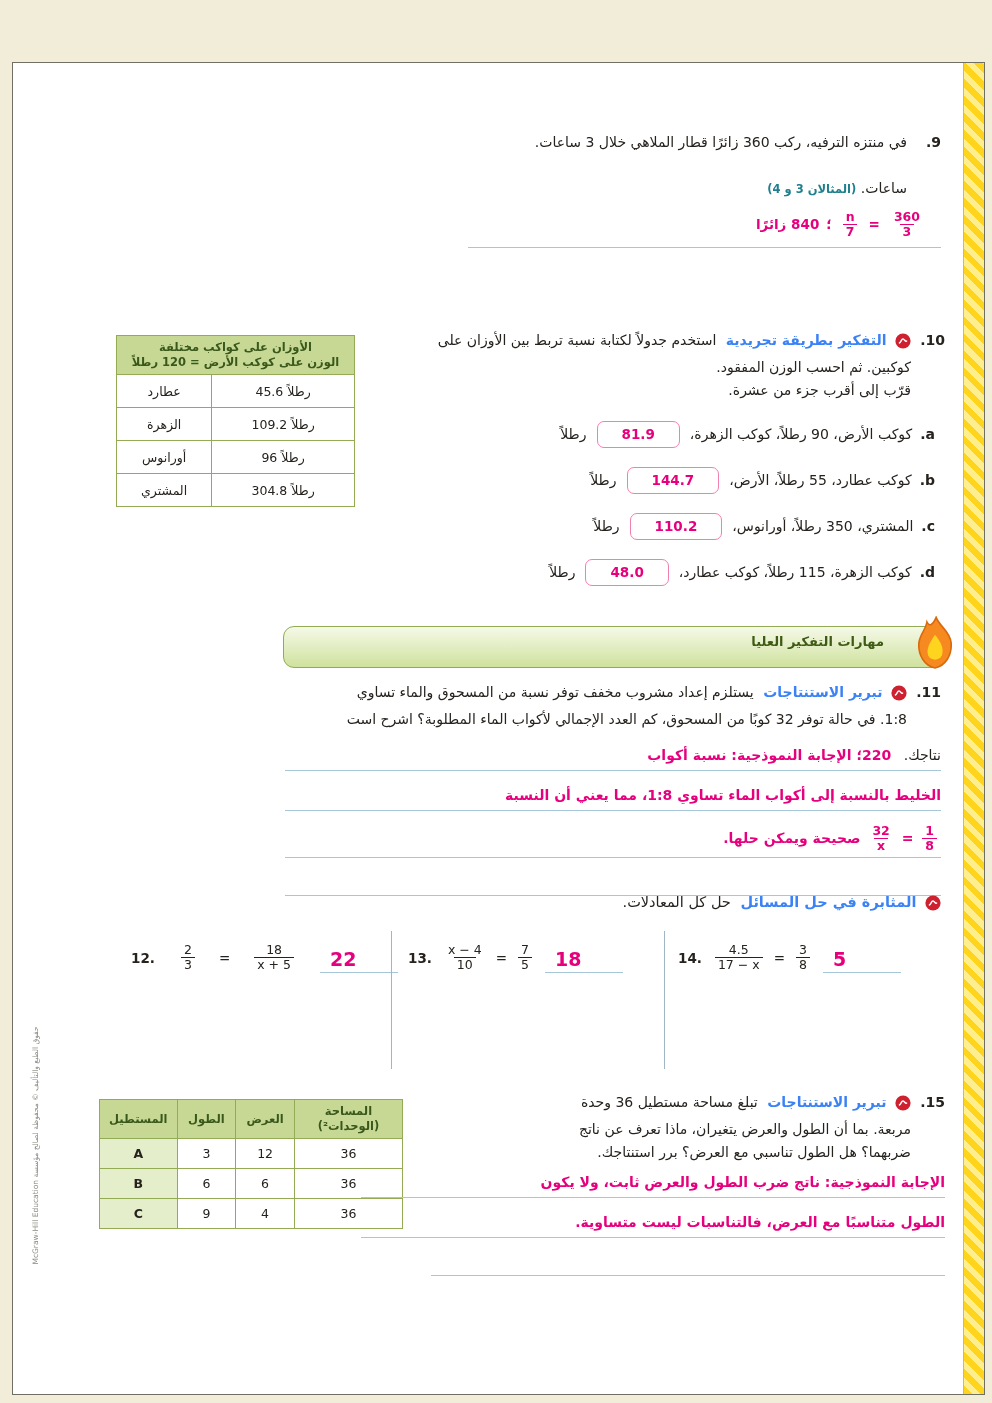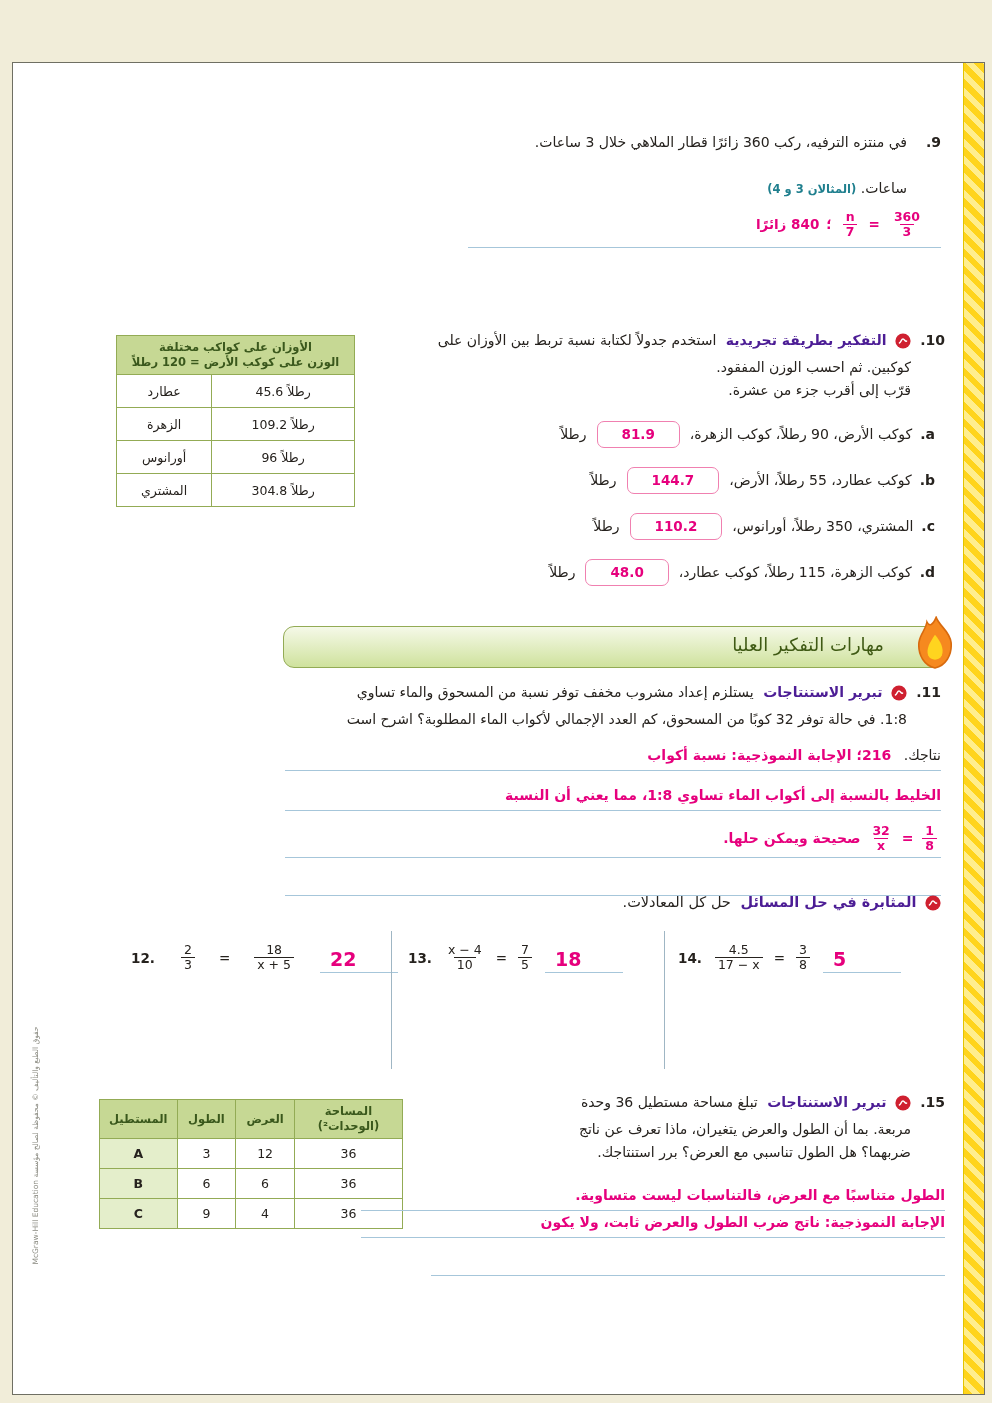--- a/index.html
+++ b/index.html
@@ -6,38 +6,38 @@
   html,body{width:992px;height:1403px}
   body{background:#f1edd9;font-family:"DejaVu Sans",sans-serif;color:#26221e;position:relative;overflow:hidden}
   .page{position:absolute;left:12px;top:62px;width:973px;height:1333px;background:#fff;border:1.6px solid #6f6f63}
   .stripes{position:absolute;top:0;right:0;width:21px;height:100%;
            background:repeating-linear-gradient(45deg,#ffd41c 0 6px,#ffee8e 6px 12px);border-left:1px solid #e3c400}
   .blk{position:absolute}
   .ar{direction:rtl;text-align:right;font-size:14px;line-height:23px}
   .qpara{position:relative;padding-right:34px}
   .qnum{position:absolute;right:0;top:0;font-weight:700}
   .mp-icon{display:inline-block;vertical-align:-4px;margin-left:4px}
-  .mp-label{font-weight:700;color:#4c1d95;margin-left:5px}
+  .mp-label{font-weight:700;color:#3b82f6;margin-left:5px}
   .ref{color:#1f7f8e;font-size:11.5px;font-weight:700}
   .pink{color:#e6007d;font-weight:700}
   .hline{border-bottom:1.6px solid #a6c6da}
   .frac{display:inline-flex;flex-direction:column;align-items:center;vertical-align:middle;line-height:1.15;margin:0 4px;direction:ltr;font-size:12.5px}
   .frac .fn{padding:0 3px}
   .frac .fd{border-top:1.4px solid currentColor;padding:0 3px}
   .p9ans{display:flex;direction:rtl;align-items:center;gap:7px;margin:9px 14px 0 0;font-size:13.5px}
   .ansbox{display:inline-block;border:1.7px solid #f080b0;border-radius:7px;min-width:64px;padding:1px 24px;text-align:center;color:#e6007d;font-weight:700;font-size:13.5px;background:#fff;margin:0 5px}
   .p10-item{display:flex;direction:rtl;align-items:center;margin-top:19px;gap:5px}
   .item-letter{font-weight:700;margin-left:3px}
   table{border-collapse:collapse;direction:ltr}
   .wtable th,.rtable th{border:1px solid #93ab55;background:#c6d894;color:#3a581c;font-size:11.5px;padding:4px 2px;line-height:15px;text-align:center}
   .wtable td{border:1px solid #93ab55;height:33px;text-align:center;font-size:12.5px;padding:2px 22px}
   .rtable td{border:1px solid #93ab55;height:30px;text-align:center;font-size:12.5px;padding:2px 4px}
   .rtable td.name{background:#e4eecb;font-weight:700}
   .hots{position:absolute;left:270px;top:563px;width:662px;height:42px;border:1.6px solid #93ab55;border-radius:11px;background:linear-gradient(#f5f9e8,#cfe29d)}
-  .hots-title{position:absolute;right:60px;top:7px;font-size:18px;font-weight:400;color:#3f5a14}
+  .hots-title{position:absolute;right:60px;top:7px;font-size:13px;font-weight:700;color:#3f5a14}
   .flame{position:absolute;right:-14px;top:-11px}
   .ansrow{border-bottom:1.6px solid #a6c6da;min-height:25px;margin-top:13px;padding-bottom:3px;direction:rtl;text-align:right;font-size:14px}
   .persev-head{position:absolute;left:300px;top:831px;width:628px;direction:rtl;text-align:right;font-size:14.5px}
   .persev-head .mp-label{font-size:14.5px}
   .persev-instr{}
   .eq{position:absolute;display:flex;direction:ltr;align-items:center;gap:7px;font-size:13.5px}
   .eqnum{font-weight:700;margin-right:2px}
   .eq-ans{width:78px;border-bottom:1.8px solid #a6c6da;padding:0 0 2px 10px;text-align:left;font-size:19px;align-self:flex-end;margin-left:2px}
   .vdiv{position:absolute;border-left:1.3px solid #9fb6c4;height:138px;width:0}
   .copyright{position:absolute;left:-120px;top:1078px;width:285px;transform:rotate(-90deg);font-size:7.5px;color:#8a8a80;text-align:center;direction:rtl}
@@ -155,21 +155,21 @@
       <span class="mp-icon"><svg viewBox="0 0 20 20" width="16" height="16">
             <circle cx="10" cy="10" r="9.5" fill="#cf2030"></circle>
             <path d="M5.5 12.5c2.2-1 2.3-5 4.5-5s2.3 3.6 4.5 2.6" stroke="#fff" stroke-width="1.8" fill="none" stroke-linecap="round"></path>
           </svg></span>
       <span class="mp-label">تبرير الاستنتاجات</span>
       <span>يستلزم إعداد مشروب مخفف توفر نسبة من المسحوق والماء تساوي</span><br>
       <span>1:8. في حالة توفر 32 كوبًا من المسحوق، كم العدد الإجمالي لأكواب الماء المطلوبة؟ اشرح است</span>
     </div>
     <div class="ansrow">
       <span>نتاجك.</span>
-      <span class="pink" style="margin-right:8px">216؛ الإجابة النموذجية: نسبة أكواب</span>
+      <span class="pink" style="margin-right:8px">220؛ الإجابة النموذجية: نسبة أكواب</span>
     </div>
     <div class="ansrow pink">الخليط بالنسبة إلى أكواب الماء تساوي 1:8، مما يعني أن النسبة</div>
     <div class="ansrow pink">
       <span class="frac">
           <span class="fn">1</span>
           <span class="fd">8</span>
         </span>
       <span>=</span>
       <span class="frac">
           <span class="fn">32</span>
@@ -270,18 +270,18 @@
             <circle cx="10" cy="10" r="9.5" fill="#cf2030"></circle>
             <path d="M5.5 12.5c2.2-1 2.3-5 4.5-5s2.3 3.6 4.5 2.6" stroke="#fff" stroke-width="1.8" fill="none" stroke-linecap="round"></path>
           </svg></span>
       <span class="mp-label">تبرير الاستنتاجات</span>
       <span>تبلغ مساحة مستطيل 36 وحدة</span><br>
       <span>مربعة. بما أن الطول والعرض يتغيران، ماذا تعرف عن ناتج</span><br>
       <span>ضربهما؟ هل الطول تناسبي مع العرض؟ برر استنتاجك.</span>
     </div>
   </div>
   <div class="blk ar" style="left:348px;top:1108px;width:584px;">
+    <div class="ansrow pink" style="margin-top:0">الإجابة النموذجية: ناتج ضرب الطول والعرض ثابت، ولا يكون</div>
     <div class="ansrow pink">الطول متناسبًا مع العرض، فالتناسبات ليست متساوية.</div>
-    <div class="ansrow pink" style="margin-top:0">الإجابة النموذجية: ناتج ضرب الطول والعرض ثابت، ولا يكون</div>
     <div class="ansrow" style="margin-left:70px"></div>
   </div>
 
 </div>
 
 </body></html>

